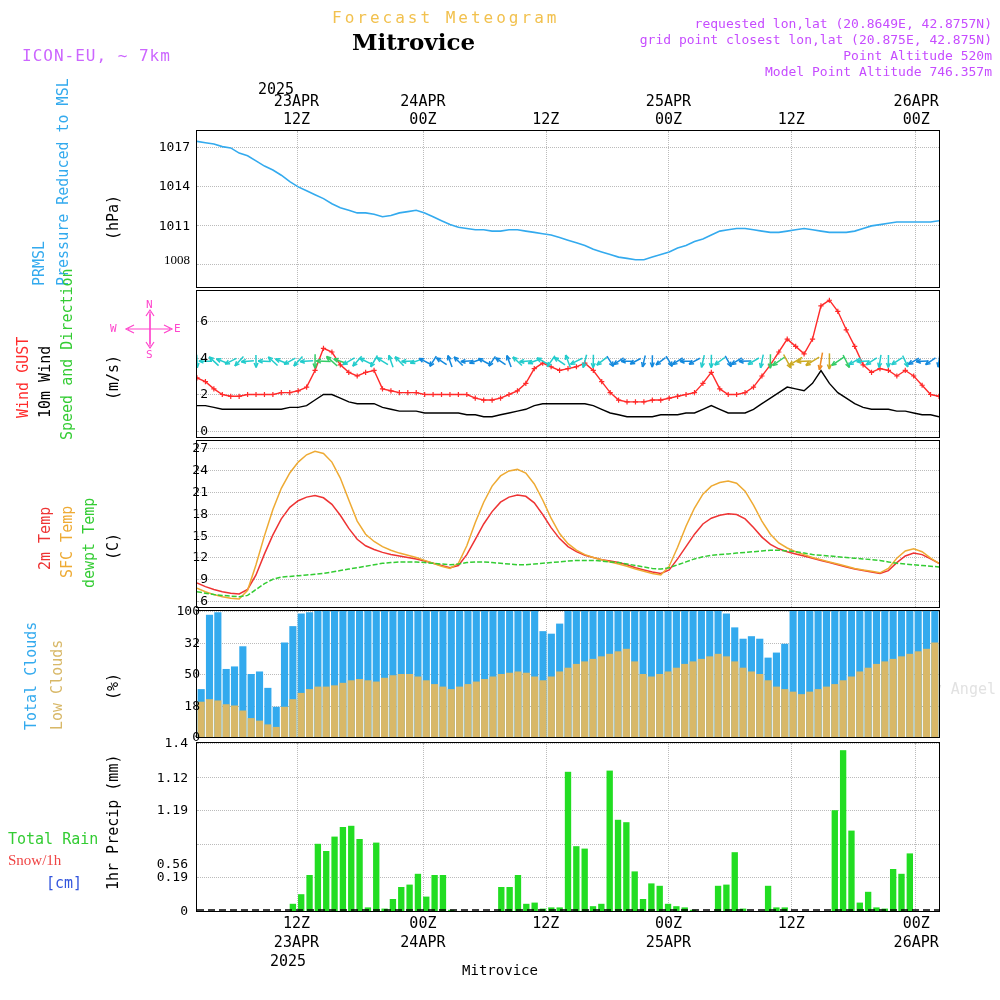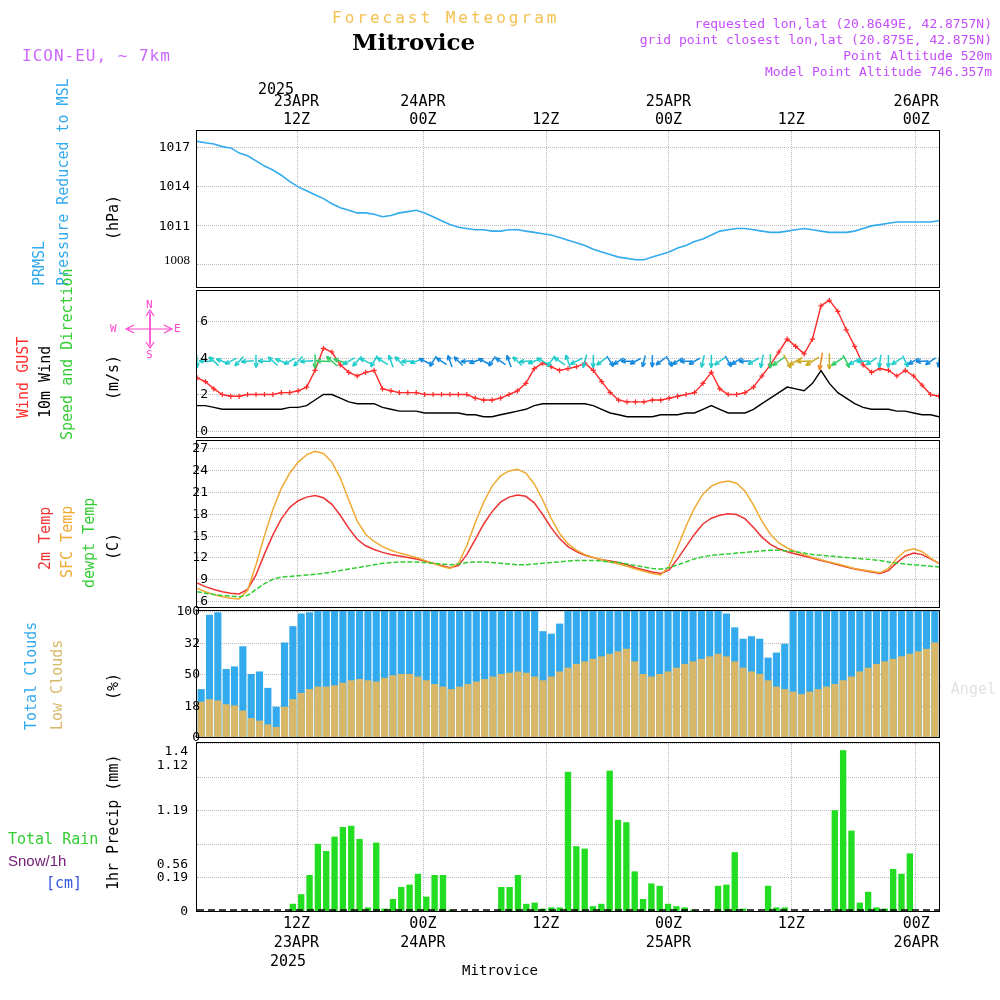--- a/index.html
+++ b/index.html
@@ -113,21 +113,21 @@
   <div class="rot90 sidelab" style="color:#33aaee;position:static;">Total Clouds</div>
 </div>
 <div class="abs" style="left:48px;top:730px;">
   <div class="rot90 sidelab" style="color:#d8b868;position:static;">Low Clouds</div>
 </div>
 <div class="abs" style="left:104px;top:700px;">
   <div class="rot90 sidelab" style="color:#000;position:static;">(%)</div>
 </div>
 
 <div class="abs" style="left:8px;top:830px;font-size:15px;color:#33cc33;font-family:'DejaVu Sans Mono',monospace;">Total  Rain</div>
-<div class="abs" style="left:8px;top:852px;font-size:15px;color:#701a75;font-family:Liberation Sans, sans-serif;">Snow/1h</div>
+<div class="abs" style="left:8px;top:852px;font-size:15px;color:#ef4444;font-family:Liberation Serif, serif;">Snow/1h</div>
 <div class="abs" style="left:46px;top:874px;font-size:15px;color:#3355dd;font-family:'DejaVu Sans Mono',monospace;">[cm]</div>
 <div class="abs" style="left:104px;top:890px;">
   <div class="rot90 sidelab" style="color:#000;position:static;">1hr Precip (mm)</div>
 </div>
 
 <div id="compass">
   <div class="c" style="left:36px;top:0;">N</div>
   <div class="c" style="left:36px;top:50px;">S</div>
   <div class="c" style="left:64px;top:24px;">E</div>
   <div class="c" style="left:0;top:24px;">W</div>
@@ -944,22 +944,22 @@
     <div class="ytick" style="top: 94.5px;">18</div>
     <div class="ytick" style="top: 63px;">50</div>
     <div class="ytick" style="top: 31.5px;">32</div>
     <div class="ytick" style="top: 0px;">100</div>
   </div>
 <div id="yt5" class="ylab-col" style="left:128px;top:742px;height:170px;">
     <div class="ytick" style="top: 168px;">0</div>
     <div class="ytick" style="top: 134.4px;">0.19</div>
     <div class="ytick" style="top: 100.8px; margin-top: 20px;">0.56</div>
     <div class="ytick" style="top: 67.2px;">1.19</div>
-    <div class="ytick" style="top: 22px;">1.12</div>
-    <div class="ytick" style="top: 8px; text-align: right;">1.4</div>
+    <div class="ytick" style="top: 35px;">1.12</div>
+    <div class="ytick" style="top: 0px; text-align: right;">1.4</div>
   </div>
 
 <div id="bottom-axis">
     <div class="abs btick" style="left: 270.44px; top: 914px; width: 52px;">12Z</div>
     <div class="abs btick" style="left: 396.92px; top: 914px; width: 52px;">00Z</div>
     <div class="abs btick" style="left: 519.68px; top: 914px; width: 52px;">12Z</div>
     <div class="abs btick" style="left: 642.44px; top: 914px; width: 52px;">00Z</div>
     <div class="abs btick" style="left: 765.2px; top: 914px; width: 52px;">12Z</div>
     <div class="abs btick" style="left: 890.192px; top: 914px; width: 52px;">00Z</div>
     <div class="abs btick" style="left: 262.44px; top: 933px; width: 68px;">23APR</div>

